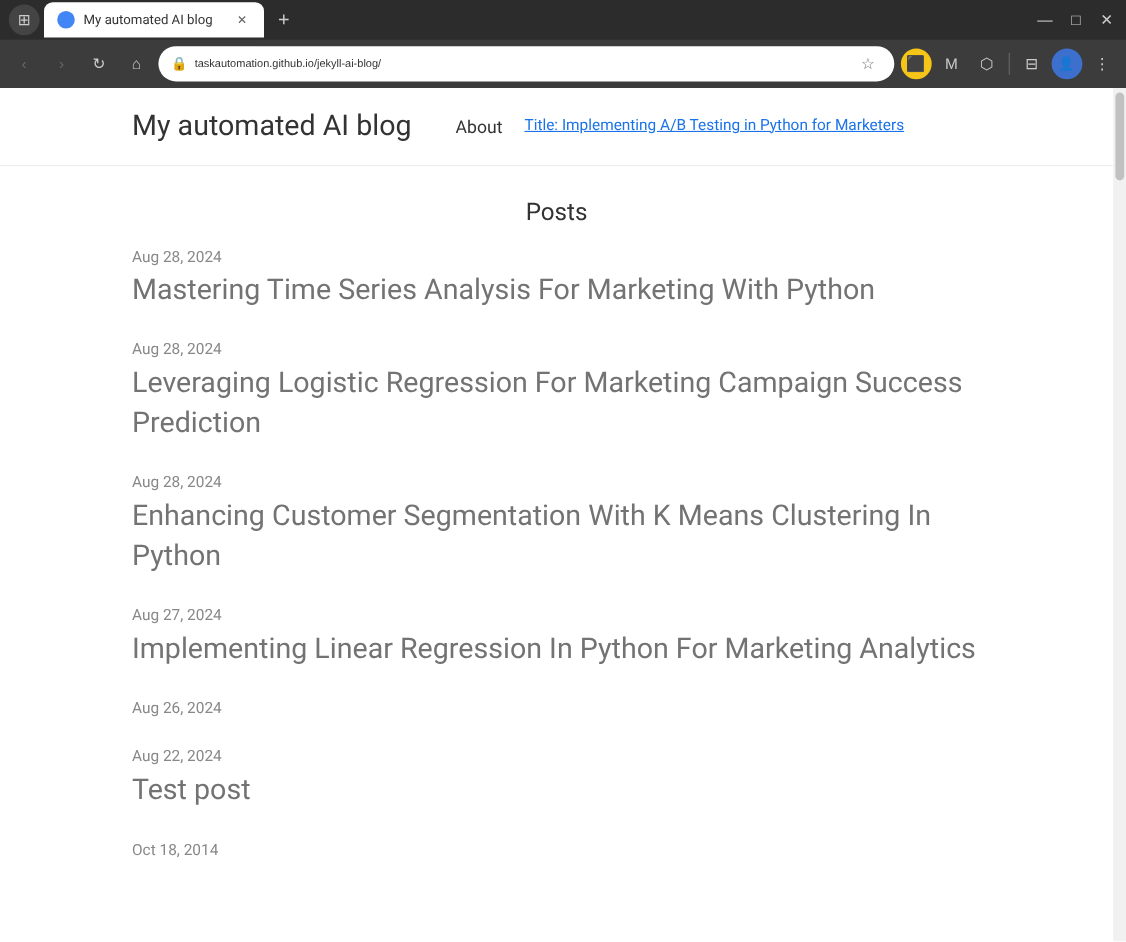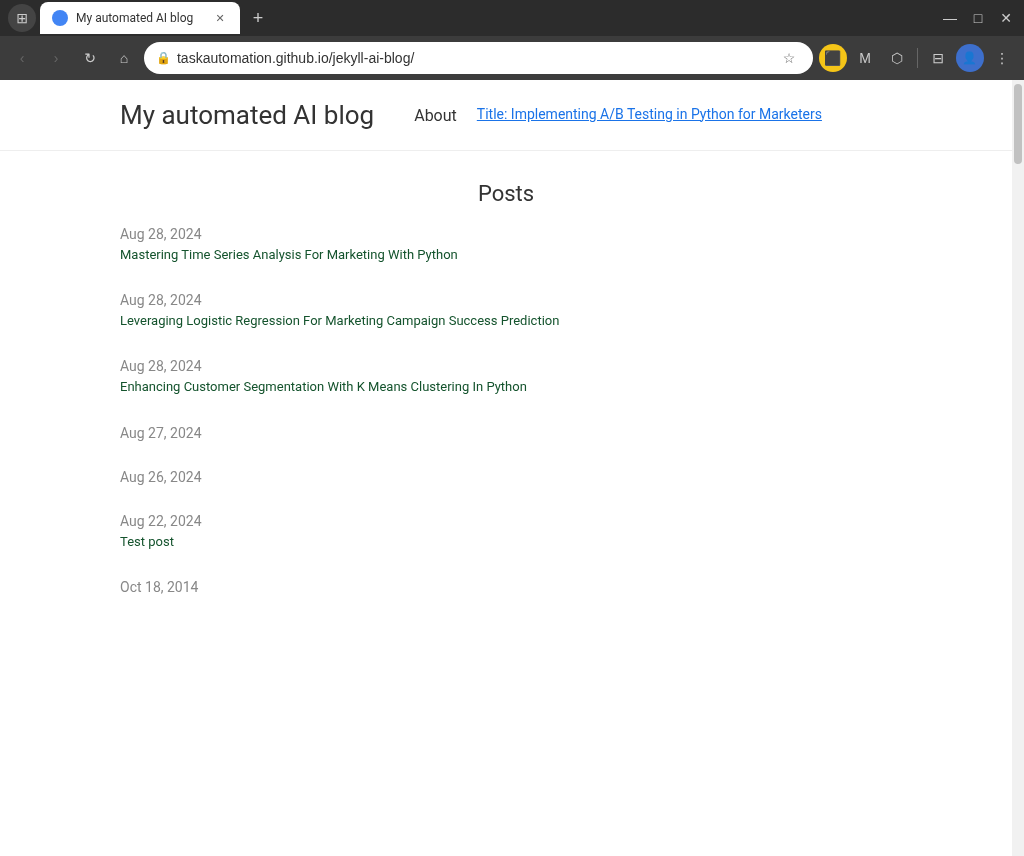--- a/index.html
+++ b/index.html
@@ -158,21 +158,21 @@
       gap: 6px;
     }
 
     .lock-icon {
       color: #666;
       font-size: 12px;
     }
 
     .address-text {
       flex: 1;
-      font-size: 14px;
+      font-size: 10px;
       color: #333;
       outline: none;
       border: none;
       background: transparent;
     }
 
     .star-btn {
       width: 24px;
       height: 24px;
       background: transparent;
@@ -307,22 +307,22 @@
     }
 
     .post-date {
       font-size: 14px;
       color: #888;
       margin-bottom: 4px;
       margin-top: 15px;
     }
 
     .post-link {
-      font-size: 13px;
-      color: #14532d;
+      font-size: 26px;
+      color: #737373;
       text-decoration: none;
       line-height: 1.4;
       display: block;
     }
   </style>
 </head>
 <body>
 
 <div class="browser-chrome">
 
@@ -427,20 +427,21 @@
         <a class="post-link" href="#">Leveraging Logistic Regression For Marketing Campaign Success Prediction</a>
       </div>
 
       <div class="post-item">
         <p class="post-date">Aug 28, 2024</p>
         <a class="post-link" href="#">Enhancing Customer Segmentation With K Means Clustering In Python</a>
       </div>
 
       <div class="post-item">
         <p class="post-date">Aug 27, 2024</p>
+        <a class="post-link" href="#">Implementing Linear Regression In Python For Marketing Analytics</a>
       </div>
 
       <div class="post-item">
         <p class="post-date">Aug 26, 2024</p>
       </div>
 
       <div class="post-item">
         <p class="post-date">Aug 22, 2024</p>
         <a class="post-link" href="#">Test post</a>
       </div>

